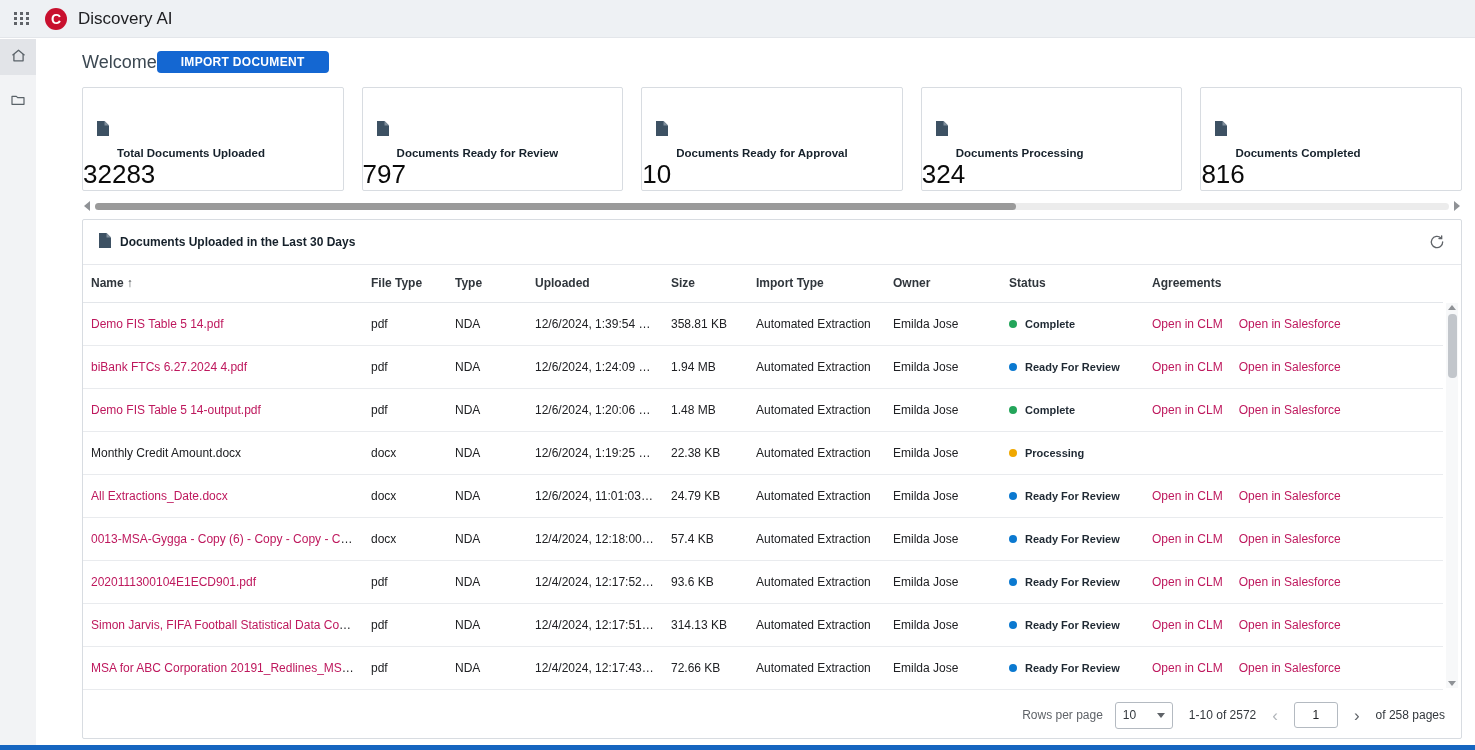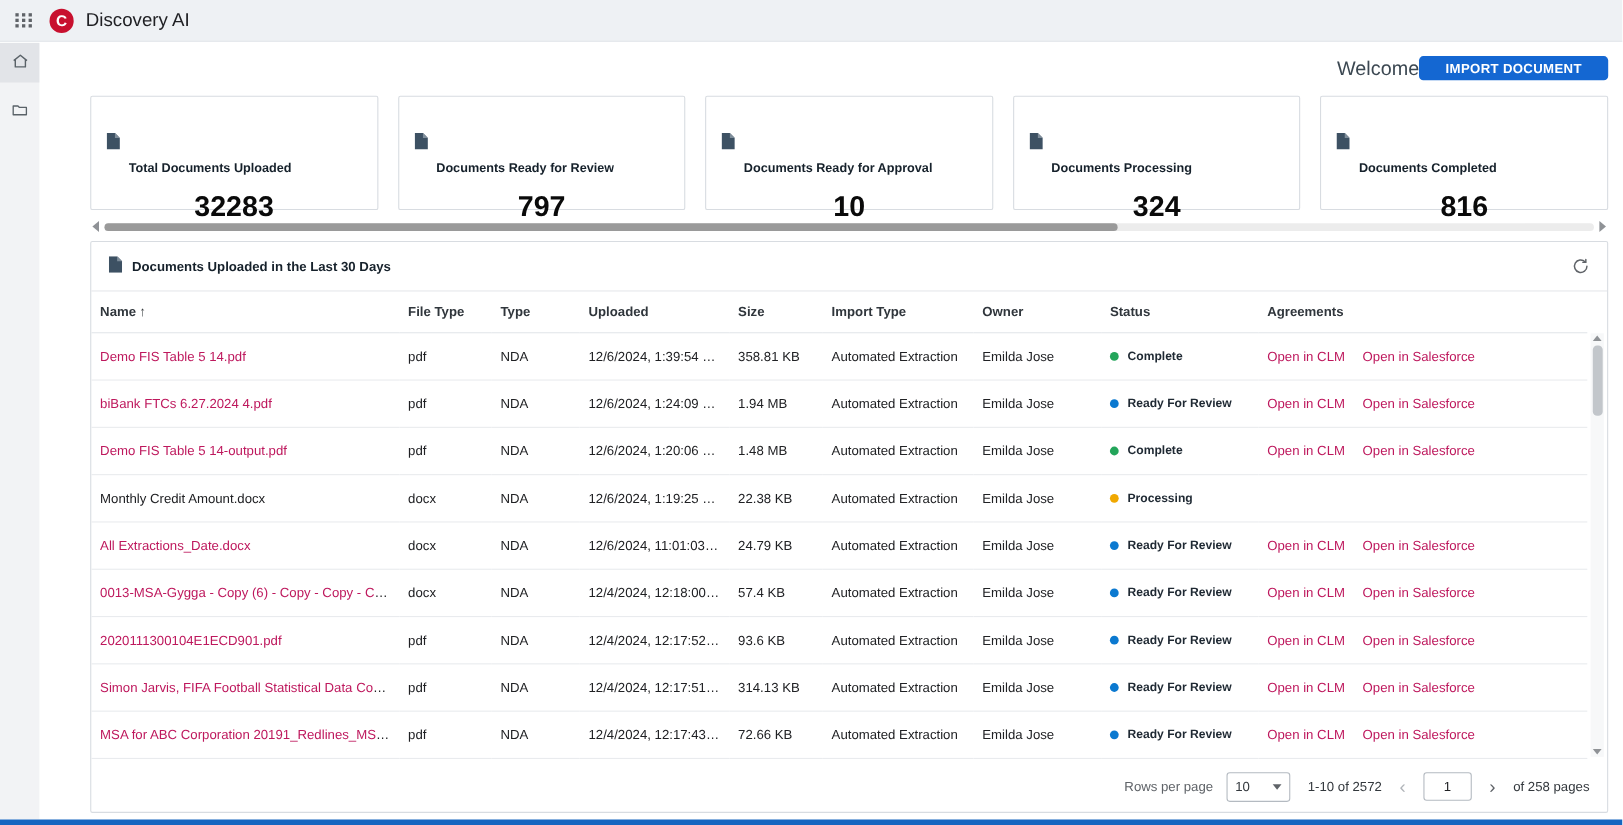--- a/index.html
+++ b/index.html
@@ -36,37 +36,37 @@
   .side-item { width: 36px; height: 36px; display: flex; align-items: center; justify-content: center; }
   .side-item.active { background: #e2e4e8; }
   .side-item + .side-item { margin-top: 8px; }
 
   
   .main {
     position: absolute; left: 36px; top: 39px; right: 0; bottom: 5px;
     background: #fff; padding: 10px 13px 6px 46px;
     display: flex; flex-direction: column; overflow: hidden;
   }
-  .page-head { display: flex; align-items: center; justify-content: flex-end; margin: 2px 0 14px; }
+  .page-head { display: flex; align-items: center; justify-content: flex-start; margin: 2px 0 14px; }
   .page-head h1 { font-size: 18px; font-weight: 400; color: #3c4852; }
   .import-btn {
     background: #1467d2; color: #fff; border: none; border-radius: 4px;
     font-family: Liberation Sans, sans-serif; font-size: 12px; font-weight: bold; letter-spacing: .3px;
     padding: 4px 24px;
   }
 
   
   .cards { display: flex; gap: 18px; }
   .card {
     flex: 1; height: 104px; border: 1px solid #d8dce1; border-radius: 2px;
     background: #fff; padding-top: 12px;
   }
   .card-head { display: flex; align-items: center; gap: 8px; padding: 0 14px; }
   .card-title { font-size: 11.5px; font-weight: bold; color: #16212b; white-space: nowrap; overflow: hidden; margin-top: 47px; }
-  .card-value { text-align: center; font-size: 26px; font-weight: bold; color: #0a0a0a; margin-top: 13px; }
+  .card-value { font-size: 26px; font-weight: normal; color: #0a0a0a; }
 
   
   .hscroll { display: flex; align-items: center; gap: 5px; margin: 10px 2px 8px; height: 10px; }
   .tri { width: 0; height: 0; }
   .tri-left  { border-top: 5px solid transparent; border-bottom: 5px solid transparent; border-right: 6px solid #8f9296; }
   .tri-right { border-top: 5px solid transparent; border-bottom: 5px solid transparent; border-left: 6px solid #8f9296; }
   .htrack { flex: 1; height: 7px; background: #ececec; border-radius: 4px; position: relative; }
   .hthumb { position: absolute; left: 0; top: 0; height: 7px; width: 68%; background: #9a9a9a; border-radius: 4px; }
 
   

